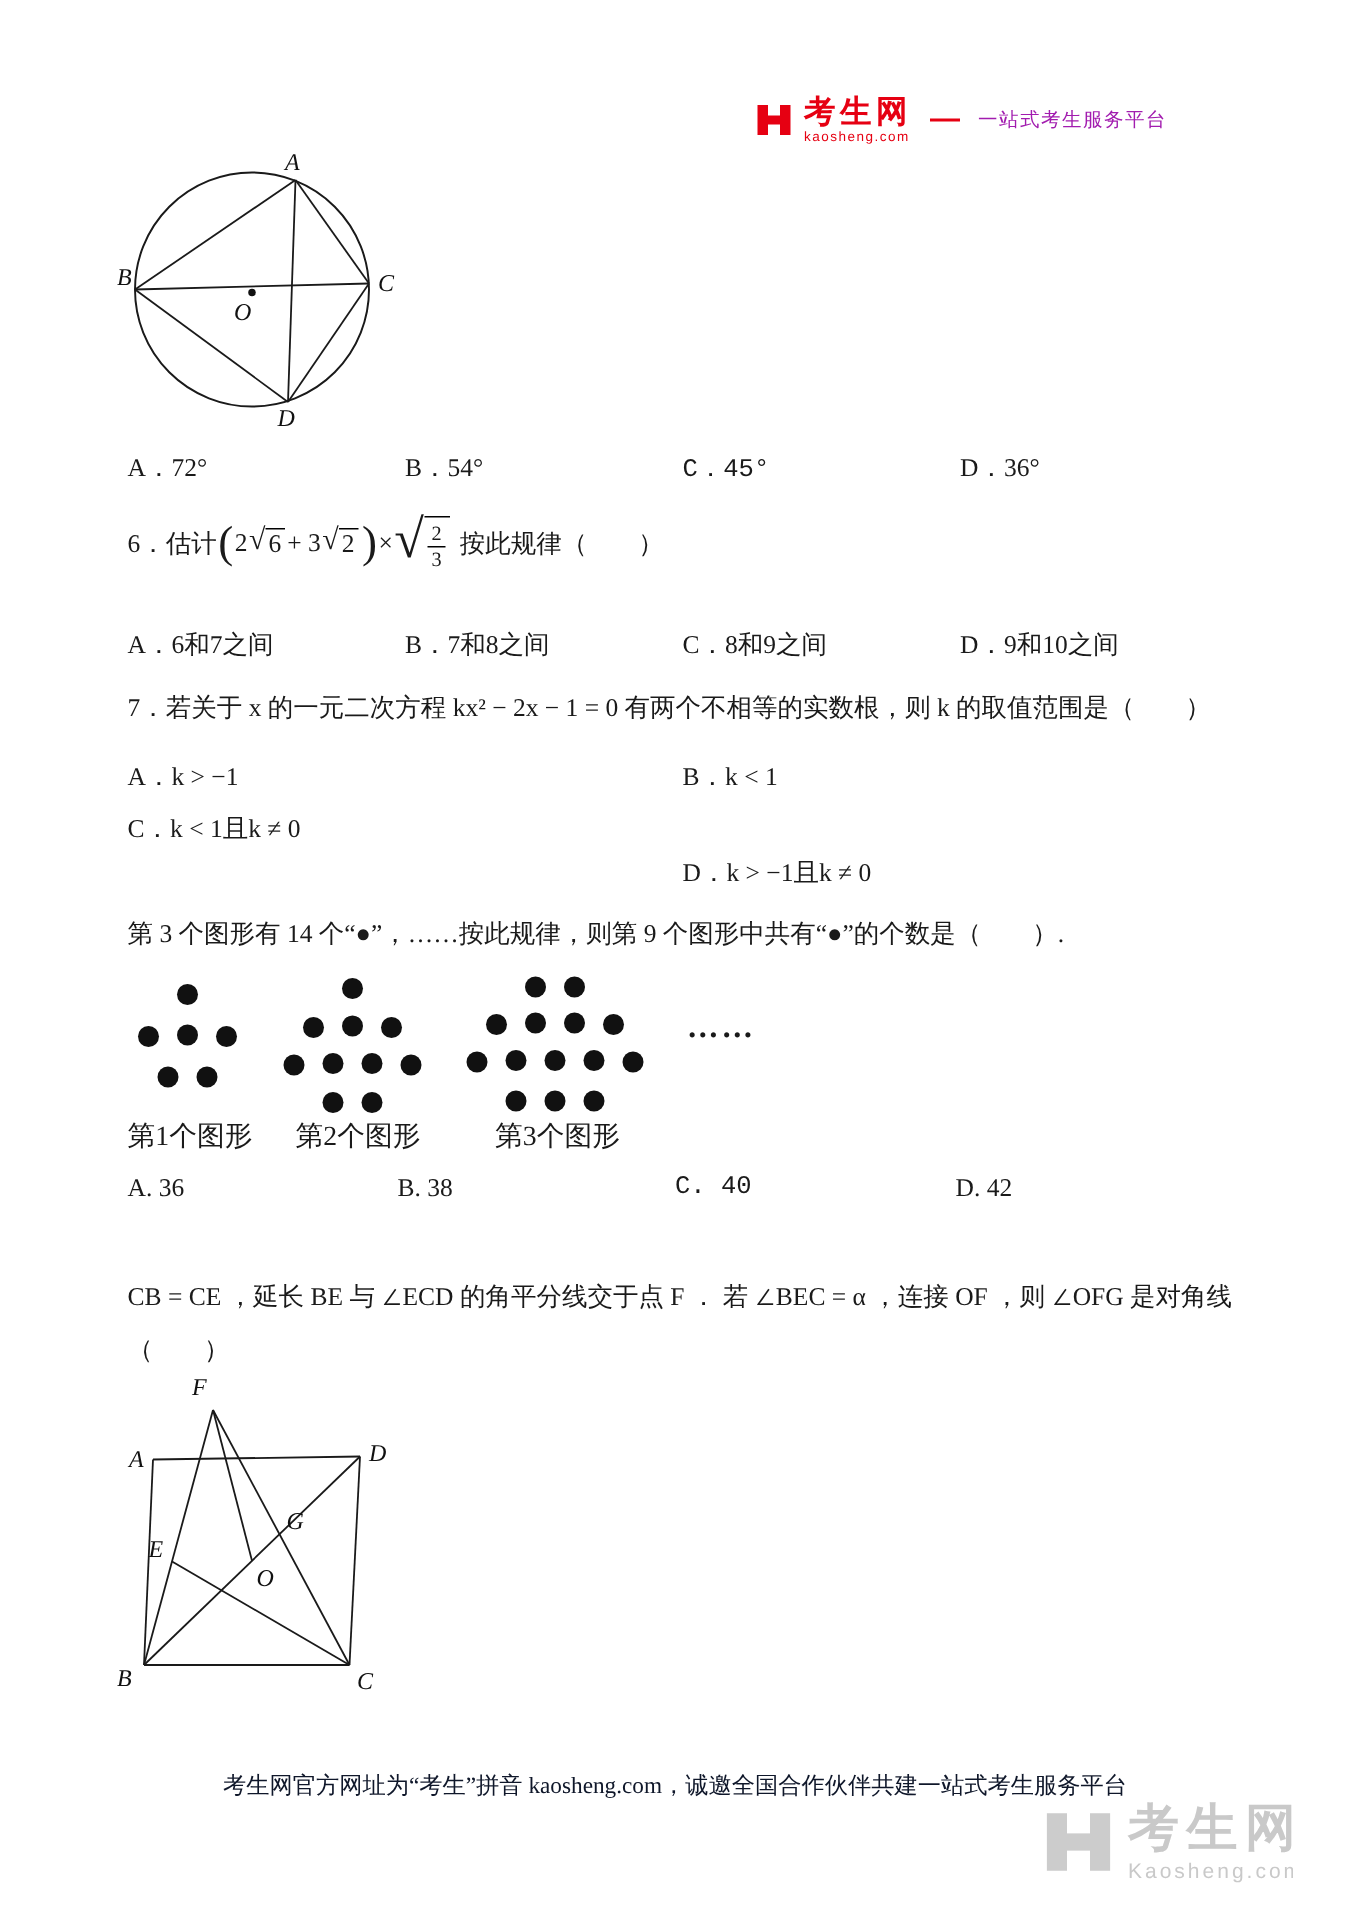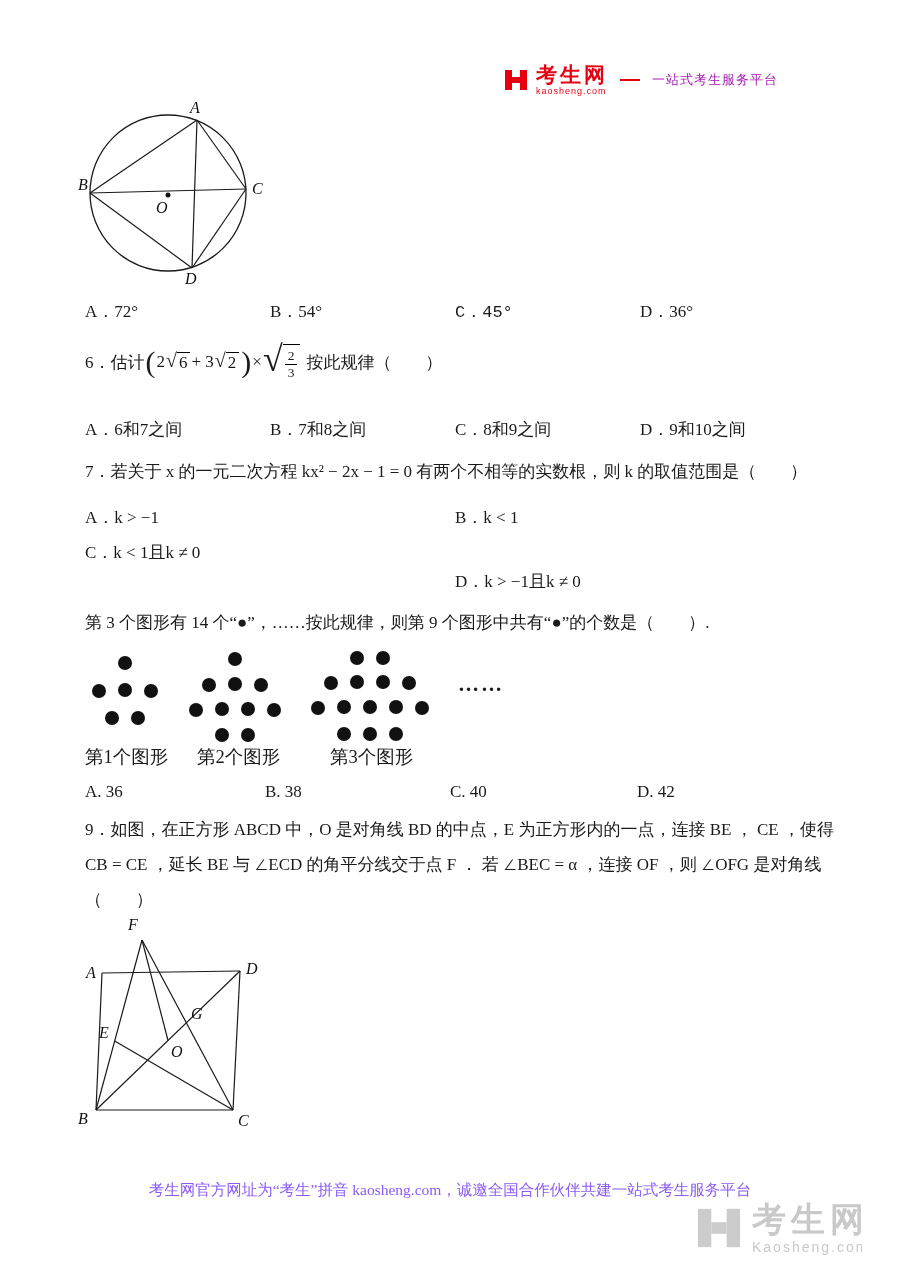--- a/index.html
+++ b/index.html
@@ -28,21 +28,21 @@
   .rsign.tall{font-size:36px;transform:translateY(-3px);}
   .rbar{border-top:1.3px solid #000;padding:1px 3px 0 2px;line-height:1.1;}
   .vfrac{display:inline-flex;flex-direction:column;align-items:center;font-size:13.5px;line-height:1.15;}
   .vfrac .den{border-top:1px solid #000;padding:0 3px;}
   .q6-suffix{margin-left:5px;}
 
   .caption{position:absolute;font-size:18.5px;white-space:nowrap;}
   .ellipsis{position:absolute;font-size:21px;font-weight:bold;letter-spacing:2px;}
 
   
-  .footer{position:absolute;left:0;top:1180px;width:900px;text-align:center;font-size:15.5px;color:#8b5cf6;}
+  .footer{position:absolute;left:0;top:1180px;width:900px;text-align:center;font-size:15.5px;color:#0f172a;}
 
   
   .wm{position:absolute;left:696px;top:1202px;display:flex;align-items:center;gap:10px;opacity:1;}
   .wm .wmcol{display:flex;flex-direction:column;line-height:1;}
   .wm .wmbrand{color:#c9c9c9;font-weight:bold;font-size:34px;letter-spacing:5px;font-family:"Liberation Sans",sans-serif;}
   .wm .wmdom{color:#c9c9c9;font-size:14px;letter-spacing:2px;margin-top:4px;font-family:"Liberation Sans",sans-serif;}
 
   svg text{user-select:none;}
 </style>
 </head>
@@ -158,24 +158,23 @@
       <circle cx="311" cy="89" r="7" fill="#111"></circle>
     </svg>
   <span class="ellipsis" style="left:458px;top:672px;">……</span>
 
   <span class="caption" style="left:85px;top:744px;">第1个图形</span>
   <span class="caption" style="left:197px;top:744px;">第2个图形</span>
   <span class="caption" style="left:330px;top:744px;">第3个图形</span>
 
   <span class="opt" style="left:85px;top:782px;">A. 36</span>
   <span class="opt" style="left:265px;top:782px;">B. 38</span>
-  <span class="opt" style="left:450px;top:782px;">C. 40</span>
+  <span class="opt" style="left:450px;top:782px;font-family:Liberation Mono, monospace;">C. 40</span>
   <span class="opt" style="left:637px;top:782px;">D. 42</span>
 
-  <div class="qtext nw" style="top:818px;">9．如图，在正方形 ABCD 中，O 是对角线 BD 的中点，E 为正方形内的一点，连接 BE ， CE ，使得</div>
   <div class="qtext nw" style="top:853px;">CB = CE ，延长 BE 与 ∠ECD 的角平分线交于点 F ． 若 ∠BEC = α ，连接 OF ，则 ∠OFG 是对角线</div>
   <div class="qtext nw" style="top:888px;">（　　）</div>
 
   <svg id="fig-square" class="abs" style="left:70px;top:908px;" width="235" height="230" viewBox="0 0 235 230">
       <line x1="32" y1="65" x2="170" y2="63" stroke="#1a1a1a" stroke-width="1.2"></line>
       <line x1="170" y1="63" x2="163" y2="202" stroke="#1a1a1a" stroke-width="1.2"></line>
       <line x1="163" y1="202" x2="26" y2="202" stroke="#1a1a1a" stroke-width="1.2"></line>
       <line x1="26" y1="202" x2="32" y2="65" stroke="#1a1a1a" stroke-width="1.2"></line>
       <line x1="26" y1="202" x2="170" y2="63" stroke="#1a1a1a" stroke-width="1.2"></line>
       <line x1="26" y1="202" x2="72" y2="32" stroke="#1a1a1a" stroke-width="1.2"></line>

